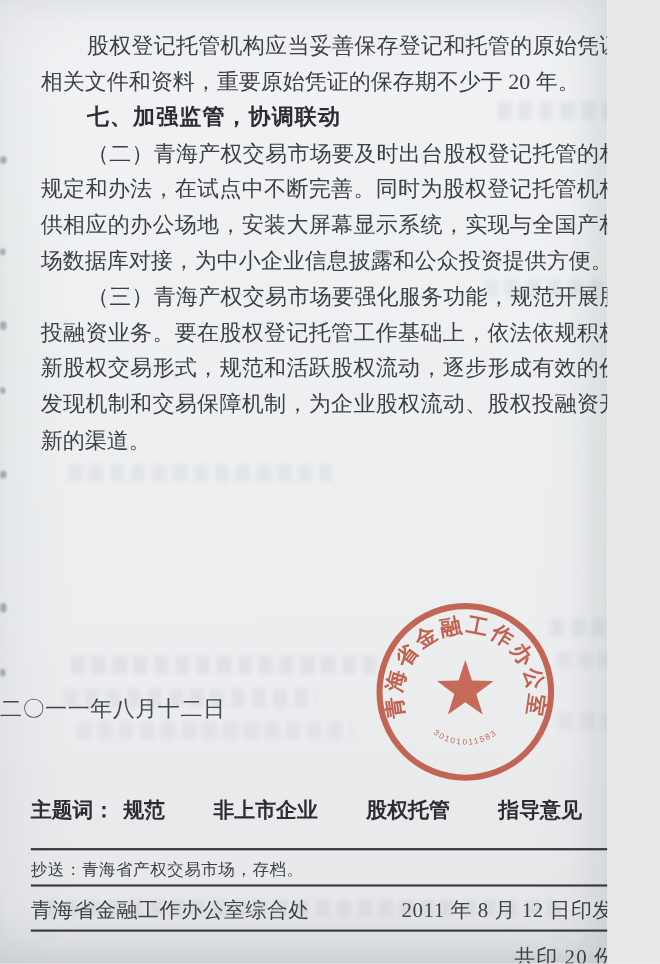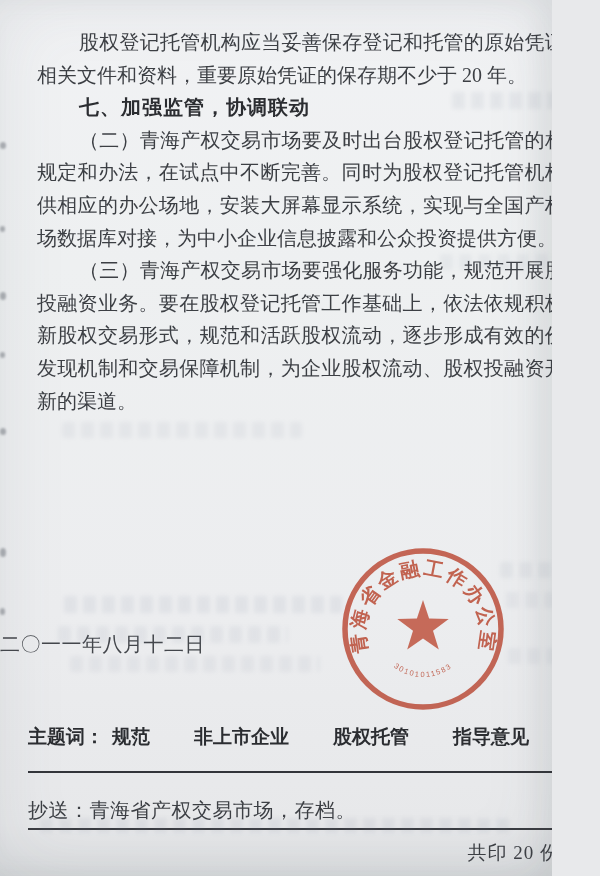--- a/index.html
+++ b/index.html
@@ -43,22 +43,22 @@
   }
   .subject-row{
     display:flex;
     font-family:"Liberation Sans","DejaVu Sans",sans-serif;
     font-weight:bold;font-size:19px;color:#2b2d31;
     padding-bottom:21px;border-bottom:2px solid #33353a;
   }
   .subject-term{margin-right:44px;}
   .subject-term:last-child{margin-right:0;}
   .cc-row{
-    font-size:20px;color:#3c3f44;letter-spacing:0.5px;
-    padding:24px 0 4px 0;border-bottom:2px solid #3a3c41;
+    font-size:15px;color:#3c3f44;letter-spacing:0.5px;
+    padding:8px 0 4px 0;border-bottom:2px solid #3a3c41;
   }
   .issue-row{
     display:flex;justify-content:space-between;align-items:flex-end;
     font-size:19px;color:#3c3f44;letter-spacing:0.5px;
     padding:9px 6px 4px 0;border-bottom:2px solid #3a3c41;
   }
   .copies-row{
     font-size:19px;color:#3c3f44;
     text-align:right;padding:10px 4px 0 0;letter-spacing:1px;
   }
@@ -104,20 +104,24 @@
 
   <div class="footer">
     <div class="subject-row">
       <span class="subject-term">主题词：</span>
       <span class="subject-term" style="margin-left:-36px;">规范</span>
       <span class="subject-term">非上市企业</span>
       <span class="subject-term">股权托管</span>
       <span class="subject-term">指导意见</span>
     </div>
     <div class="cc-row">抄送：青海省产权交易市场，存档。</div>
+    <div class="issue-row">
+      <span>青海省金融工作办公室综合处</span>
+      <span>2011 年 8 月 12 日印发</span>
+    </div>
     <div class="copies-row">共印 20 份</div>
   </div>
 
   <div class="ghost" style="left:452px;top:92px;width:130px;height:17px;"></div>
   <div class="ghost" style="left:440px;top:254px;width:150px;height:16px;opacity:0.12;"></div>
   <div class="ghost" style="left:556px;top:278px;width:38px;height:150px;opacity:0.12;background:repeating-linear-gradient(180deg, rgba(116,126,148,0.6) 0 14px, rgba(0,0,0,0) 14px 22px);"></div>
   <div class="ghost" style="left:62px;top:422px;width:240px;height:16px;opacity:0.13;"></div>
   <div class="ghost" style="left:500px;top:562px;width:94px;height:16px;opacity:0.14;"></div>
   <div class="ghost" style="left:506px;top:592px;width:88px;height:16px;opacity:0.12;"></div>
   <div class="ghost" style="left:64px;top:596px;width:278px;height:17px;"></div>

